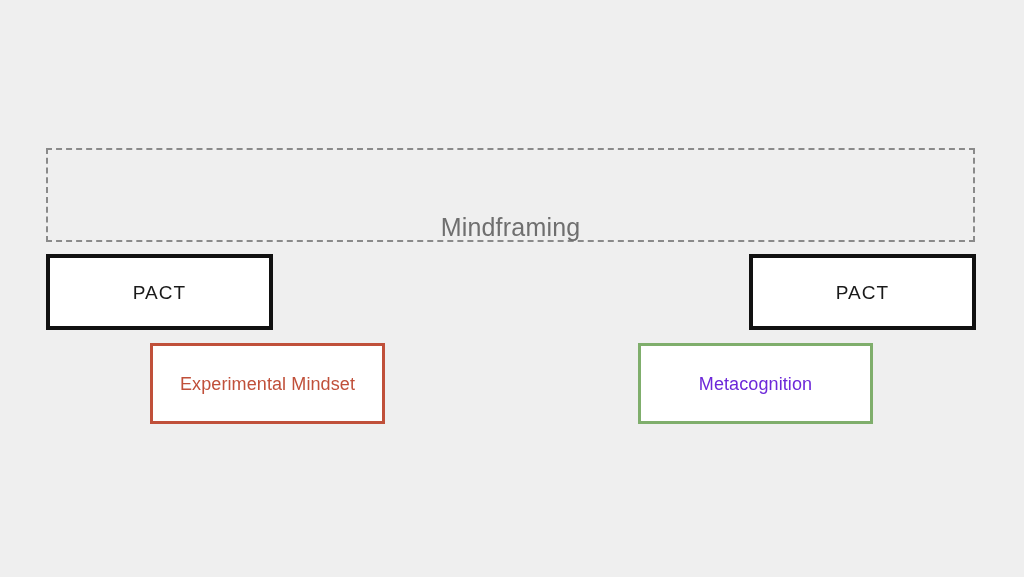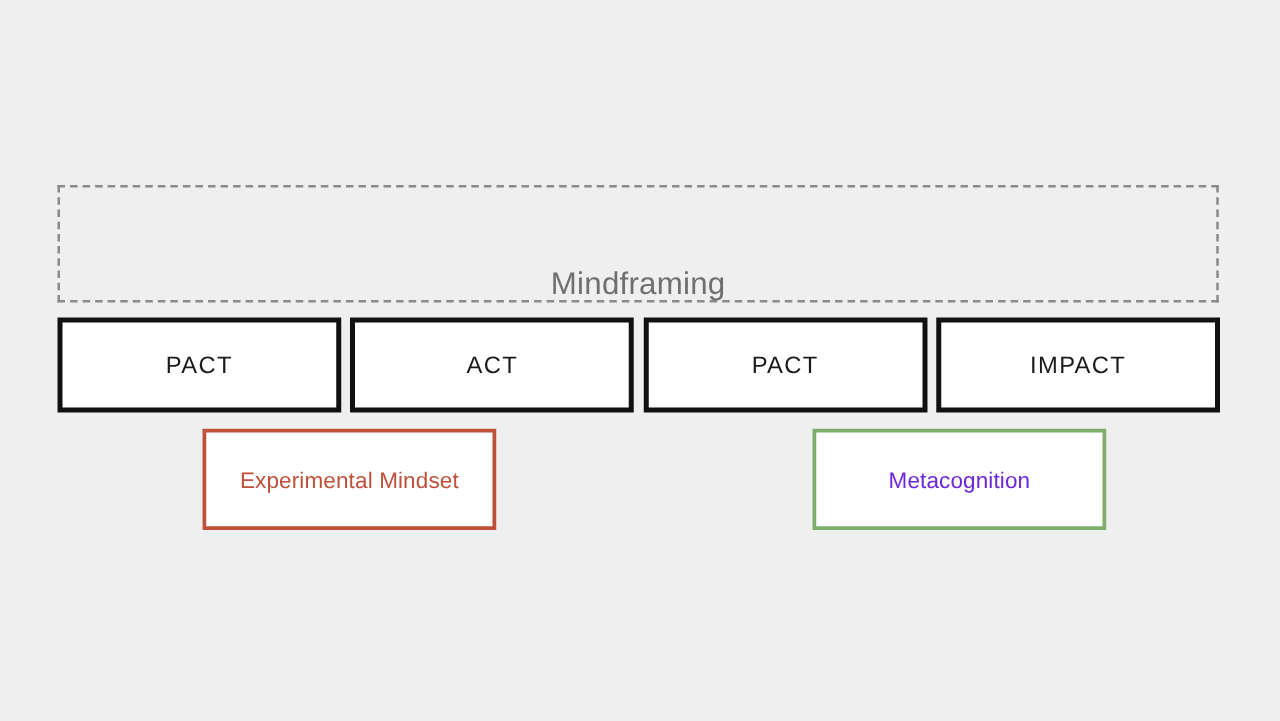--- a/index.html
+++ b/index.html
@@ -72,21 +72,21 @@
     font-weight: 400;
     color: #1a1a1a;
     letter-spacing: 1.1px;
     line-height: 1;
     user-select: none;
   }
 
   
   .capability-row {
     position: absolute;
-    left: 162px;
+    left: 150px;
     top: 343px;
     width: 723px;
     height: 81px;
     display: flex;
     justify-content: space-between;
   }
   .capability-box {
     box-sizing: border-box;
     width: 235px;
     height: 81px;
@@ -129,27 +129,21 @@
 
   <div class="umbrella-box">
     <span class="umbrella-label">Mindframing</span>
   </div>
 
   <div class="stage-row">
     <div class="stage-box">
       <span class="stage-label">PACT</span>
     </div>
     <div class="stage-box">
-      <span class="stage-label">ACT</span>
-    </div>
-    <div class="stage-box">
       <span class="stage-label">PACT</span>
-    </div>
-    <div class="stage-box">
-      <span class="stage-label">IMPACT</span>
     </div>
   </div>
 
   <div class="capability-row">
     <div class="capability-box is-experimental-mindset">
       <span class="capability-label">Experimental Mindset</span>
     </div>
     <div class="capability-box is-metacognition">
       <span class="capability-label">Metacognition</span>
     </div>

